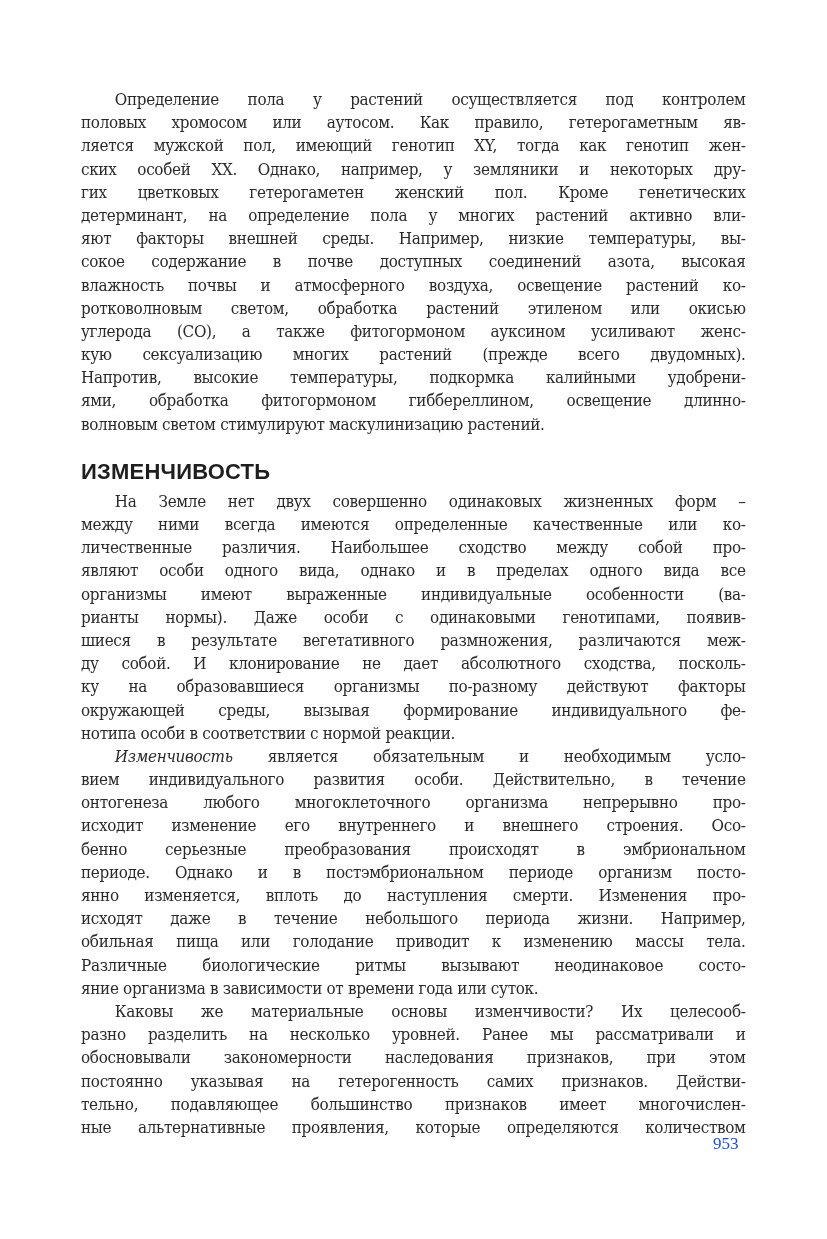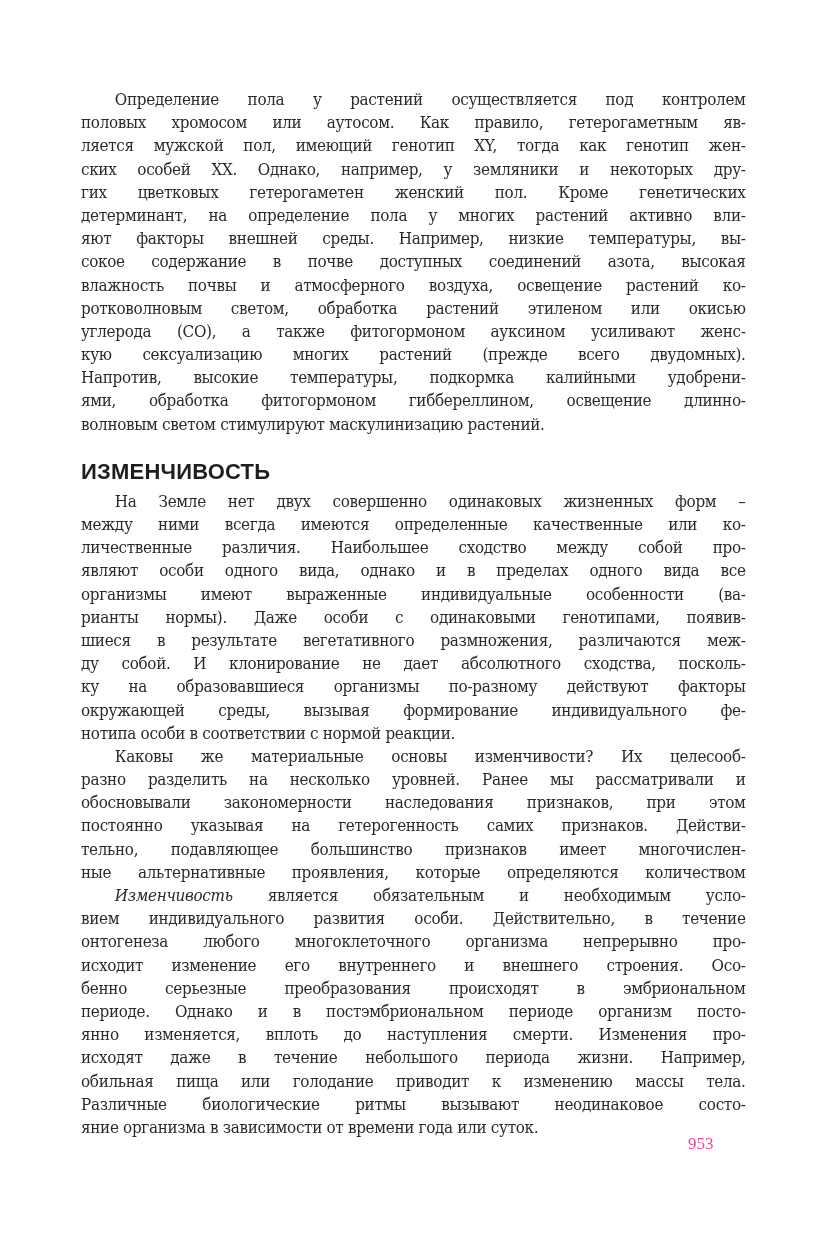--- a/index.html
+++ b/index.html
@@ -52,25 +52,25 @@
       height: 33px;
       color: #1e1e1e;
       margin-left: -1px;
       letter-spacing: 0.2px;
     }
     em.term {
       font-style: italic;
     }
     .page-number {
       position: absolute;
-      left: 688px;
+      left: 713px;
       top: 1134px;
       font-family: "Liberation Serif", serif;
       font-size: 17px;
-      color: #ec4899;
+      color: #1d4ed8;
     }
   </style>
 </head>
 <body>
 
 <div class="page">
 
   <div>
     <div class="line indent">Определение пола у растений осуществляется под контролем</div>
     <div class="line">половых хромосом или аутосом. Как правило, гетерогаметным яв-</div>
@@ -101,37 +101,37 @@
     <div class="line">организмы имеют выраженные индивидуальные особенности (ва-</div>
     <div class="line">рианты нормы). Даже особи с одинаковыми генотипами, появив-</div>
     <div class="line">шиеся в результате вегетативного размножения, различаются меж-</div>
     <div class="line">ду собой. И клонирование не дает абсолютного сходства, посколь-</div>
     <div class="line">ку на образовавшиеся организмы по-разному действуют факторы</div>
     <div class="line">окружающей среды, вызывая формирование индивидуального фе-</div>
     <div class="line last">нотипа особи в соответствии с нормой реакции.</div>
   </div>
 
   <div>
-    <div class="line indent">Каковы же материальные основы изменчивости? Их целесооб-</div>
-    <div class="line">разно разделить на несколько уровней. Ранее мы рассматривали и</div>
-    <div class="line">обосновывали закономерности наследования признаков, при этом</div>
-    <div class="line">постоянно указывая на гетерогенность самих признаков. Действи-</div>
-    <div class="line">тельно, подавляющее большинство признаков имеет многочислен-</div>
-    <div class="line">ные альтернативные проявления, которые определяются количеством</div>
-  </div>
-
-  <div>
     <div class="line indent"><em class="term">Изменчивость</em><span> является обязательным и необходимым усло-</span></div>
     <div class="line">вием индивидуального развития особи. Действительно, в течение</div>
     <div class="line">онтогенеза любого многоклеточного организма непрерывно про-</div>
     <div class="line">исходит изменение его внутреннего и внешнего строения. Осо-</div>
     <div class="line">бенно серьезные преобразования происходят в эмбриональном</div>
     <div class="line">периоде. Однако и в постэмбриональном периоде организм посто-</div>
     <div class="line">янно изменяется, вплоть до наступления смерти. Изменения про-</div>
     <div class="line">исходят даже в течение небольшого периода жизни. Например,</div>
     <div class="line">обильная пища или голодание приводит к изменению массы тела.</div>
     <div class="line">Различные биологические ритмы вызывают неодинаковое состо-</div>
     <div class="line last">яние организма в зависимости от времени года или суток.</div>
   </div>
 
+  <div>
+    <div class="line indent">Каковы же материальные основы изменчивости? Их целесооб-</div>
+    <div class="line">разно разделить на несколько уровней. Ранее мы рассматривали и</div>
+    <div class="line">обосновывали закономерности наследования признаков, при этом</div>
+    <div class="line">постоянно указывая на гетерогенность самих признаков. Действи-</div>
+    <div class="line">тельно, подавляющее большинство признаков имеет многочислен-</div>
+    <div class="line">ные альтернативные проявления, которые определяются количеством</div>
+  </div>
+
 </div>
 
 <div class="page-number">953</div>
 
 </body></html>

